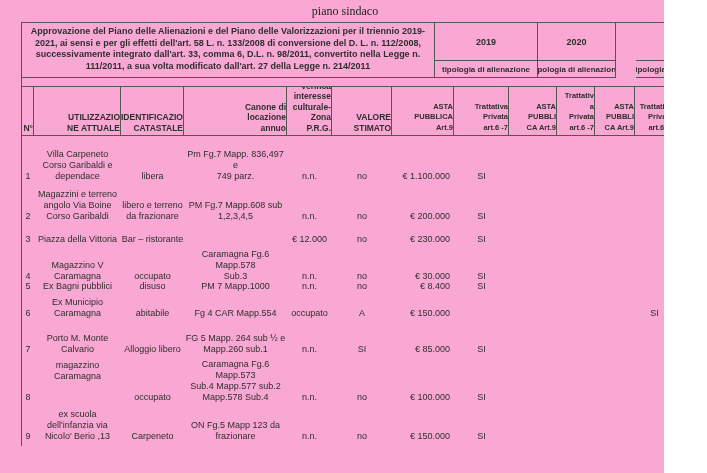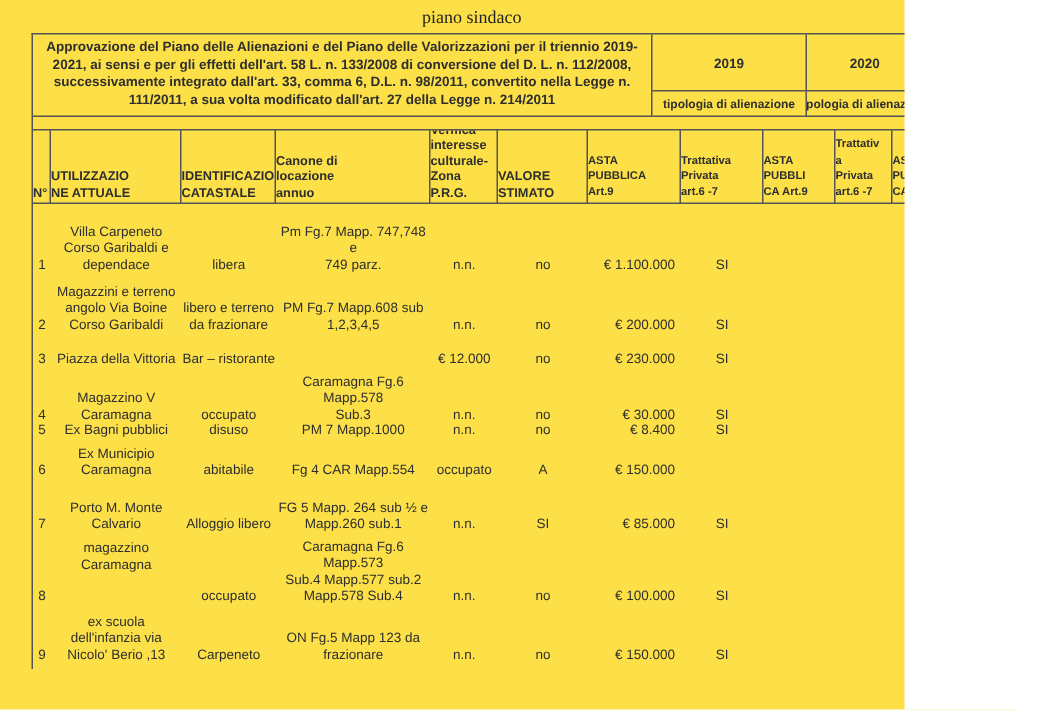--- a/index.html
+++ b/index.html
@@ -1,17 +1,17 @@
 <!DOCTYPE html>
 <html><head>
 <meta charset="utf-8">
 <style>
   html,body { margin:0; padding:0; background:#ffffff; }
   .page {
-    position:relative; width:603px; height:473px; background:#fde047;
+    position:relative; width:664px; height:473px; background:#f9a8d4;
     font-family:"Liberation Sans", sans-serif; color:#2e2e2e;
     overflow:hidden;
   }
   .top-label {
     position:absolute; top:4px; left:0; width:100%;
     text-align:center; font-family:"Liberation Serif", serif;
     font-size:12px; color:#222;
     transform:translateX(13px);
   }
   .table { position:absolute; left:21px; top:22px; width:697px; }
@@ -43,21 +43,21 @@
 
   
   .col-hdr {
     display:grid; border-left:1px solid #555; width:697px; box-sizing:border-box;
     grid-template-columns:12px 87px 63px 103px 45px 60px 62px 55px 48px 38px 40px 39px 43px;
   }
   .col-hdr .hcell {
     box-sizing:border-box; height:50px;
     border-top:1px solid #555; border-right:1px solid #555; border-bottom:1px solid #555;
     display:flex; flex-direction:column; justify-content:flex-end;
-    text-align:left; font-weight:bold; font-size:8.5px; line-height:10.5px;
+    text-align:right; font-weight:bold; font-size:8.5px; line-height:10.5px;
     white-space:pre-line; padding-bottom:2px; overflow:hidden;
   }
   .col-hdr .hcell.sub { font-size:7.5px; line-height:10.5px; }
 
   
   .data-area {
     border-left:1px solid #555; border-right:1px solid #555;
     width:697px; box-sizing:border-box; overflow:hidden;
   }
   .data-row {
@@ -137,21 +137,21 @@
 art.6 -7</div>
       </div>
 
     <div class="data-area">
         <div class="data-row" style="height: 50px;">
           <div class="dcell col-n">1</div>
           <div class="dcell col-localizzazione">Villa Carpeneto
 Corso Garibaldi e
 dependace</div>
           <div class="dcell col-utilizzazione">libera</div>
-          <div class="dcell col-identificazione">Pm Fg.7 Mapp. 747,748 e
+          <div class="dcell col-identificazione">Pm Fg.7 Mapp. 836,497 e
 749 parz.</div>
           <div class="dcell col-canone">n.n.</div>
           <div class="dcell col-verifica">no</div>
           <div class="dcell col-valore">€ 1.100.000</div>
           <div class="dcell col-asta-2019">SI</div>
           <div class="dcell col-trattativa-2019"></div>
           <div class="dcell col-asta-2020"></div>
           <div class="dcell col-trattativa-2020"></div>
           <div class="dcell col-asta-2021"></div>
           <div class="dcell col-trattativa-2021"></div>

